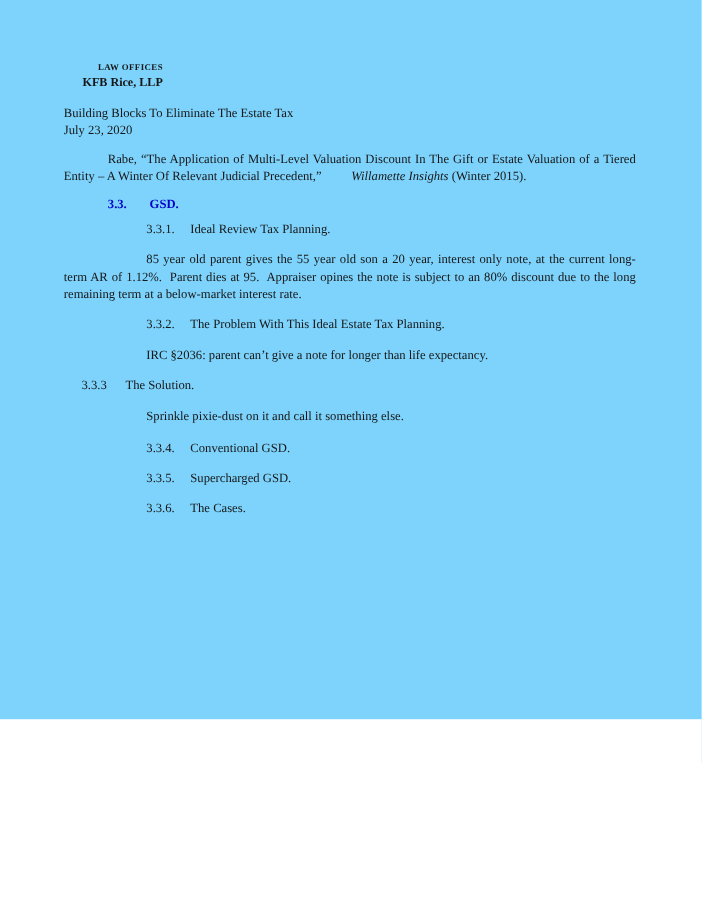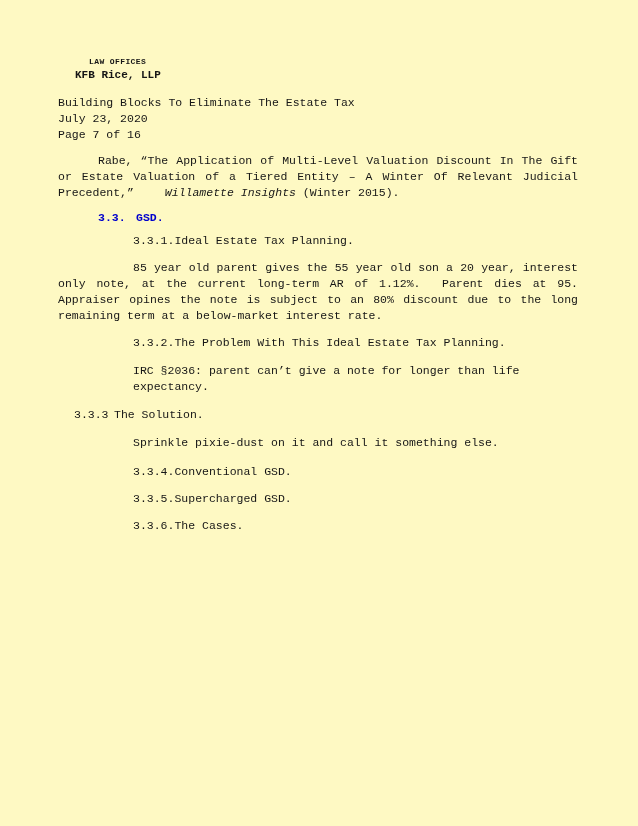--- a/index.html
+++ b/index.html
@@ -3,24 +3,24 @@
 <meta charset="utf-8">
 <style>
   html, body {
     margin: 0;
     padding: 0;
     background: #ffffff;
   }
   .page {
     position: relative;
     width: 638px;
-    height: 826px;
-    background: #fef9c3;
+    height: 654px;
+    background: #7dd3fc;
     overflow: hidden;
-    font-family: Liberation Mono, monospace;
+    font-family: Liberation Serif, serif;
     font-size: 11.5px;
     line-height: 16px;
     color: #161616;
   }
   .content {
     padding: 57px 60px 0 58px;
   }
   .letterhead .office-label {
     font-size: 8px;
     line-height: 10px;
@@ -90,28 +90,27 @@
   <div class="content">
 
     <div class="letterhead">
       <div class="office-label">LAW OFFICES</div>
       <div class="firm-name">KFB Rice, LLP</div>
     </div>
 
     <div class="title-block">
       <div>Building Blocks To Eliminate The Estate Tax</div>
       <div>July 23, 2020</div>
-      <div>Page 7 of 16</div>
     </div>
 
     <p class="citation"><span>Rabe, “The Application of Multi-Level Valuation Discount In The Gift or Estate Valuation of a Tiered Entity – A Winter Of Relevant Judicial Precedent,” </span><span class="italic">Willamette Insights</span><span> (Winter 2015).</span></p>
 
     <p class="section-heading" style="color: rgb(0, 0, 204);"><span class="sec-num">3.3.</span><span>GSD.</span></p>
 
-    <p class="item mt7"><span class="item-num">3.3.1.</span><span>Ideal Estate Tax Planning.</span></p>
+    <p class="item mt7"><span class="item-num">3.3.1.</span><span>Ideal Review Tax Planning.</span></p>
 
     <p class="para-ideal">85 year old parent gives the 55 year old son a 20 year, interest only note, at the current long-term AR of 1.12%.  Parent dies at 95.  Appraiser opines the note is subject to an 80% discount due to the long remaining term at a below-market interest rate.</p>
 
     <p class="item mt11"><span class="item-num">3.3.2.</span><span>The Problem With This Ideal Estate Tax Planning.</span></p>
 
     <p class="para-indent mt12">IRC §2036: parent can’t give a note for longer than life expectancy.</p>
 
     <p class="item mt12"><span class="item-num">3.3.3</span><span>The Solution.</span></p>
 
     <p class="para-indent mt12">Sprinkle pixie-dust on it and call it something else.</p>

